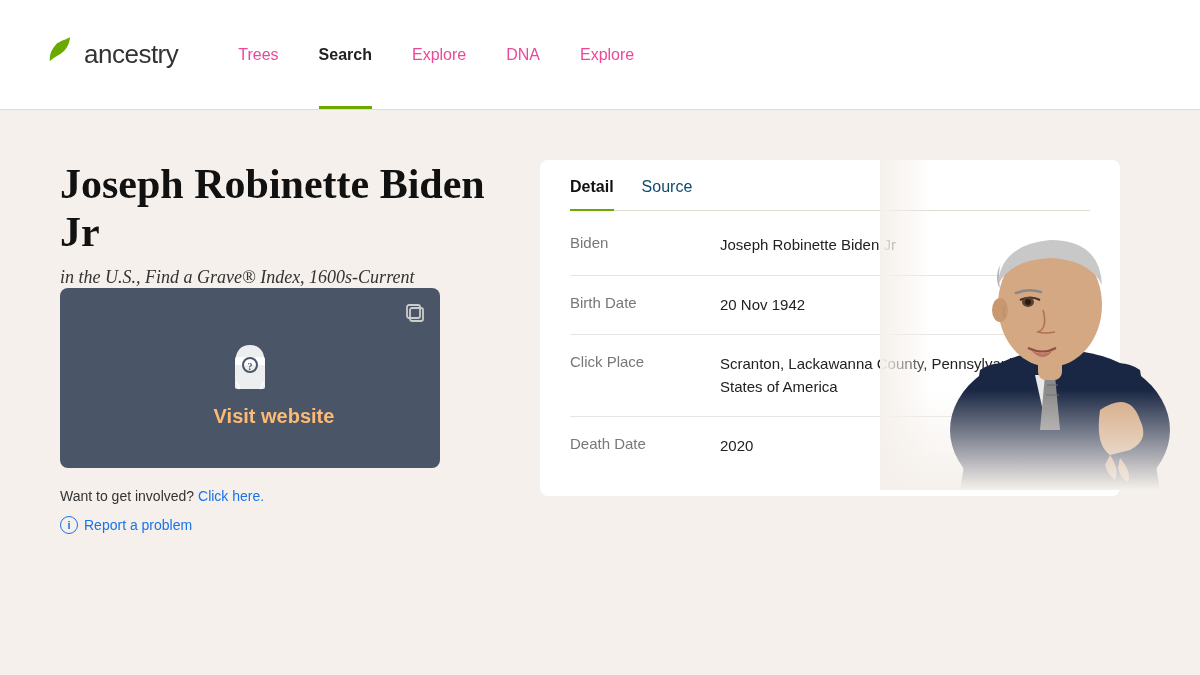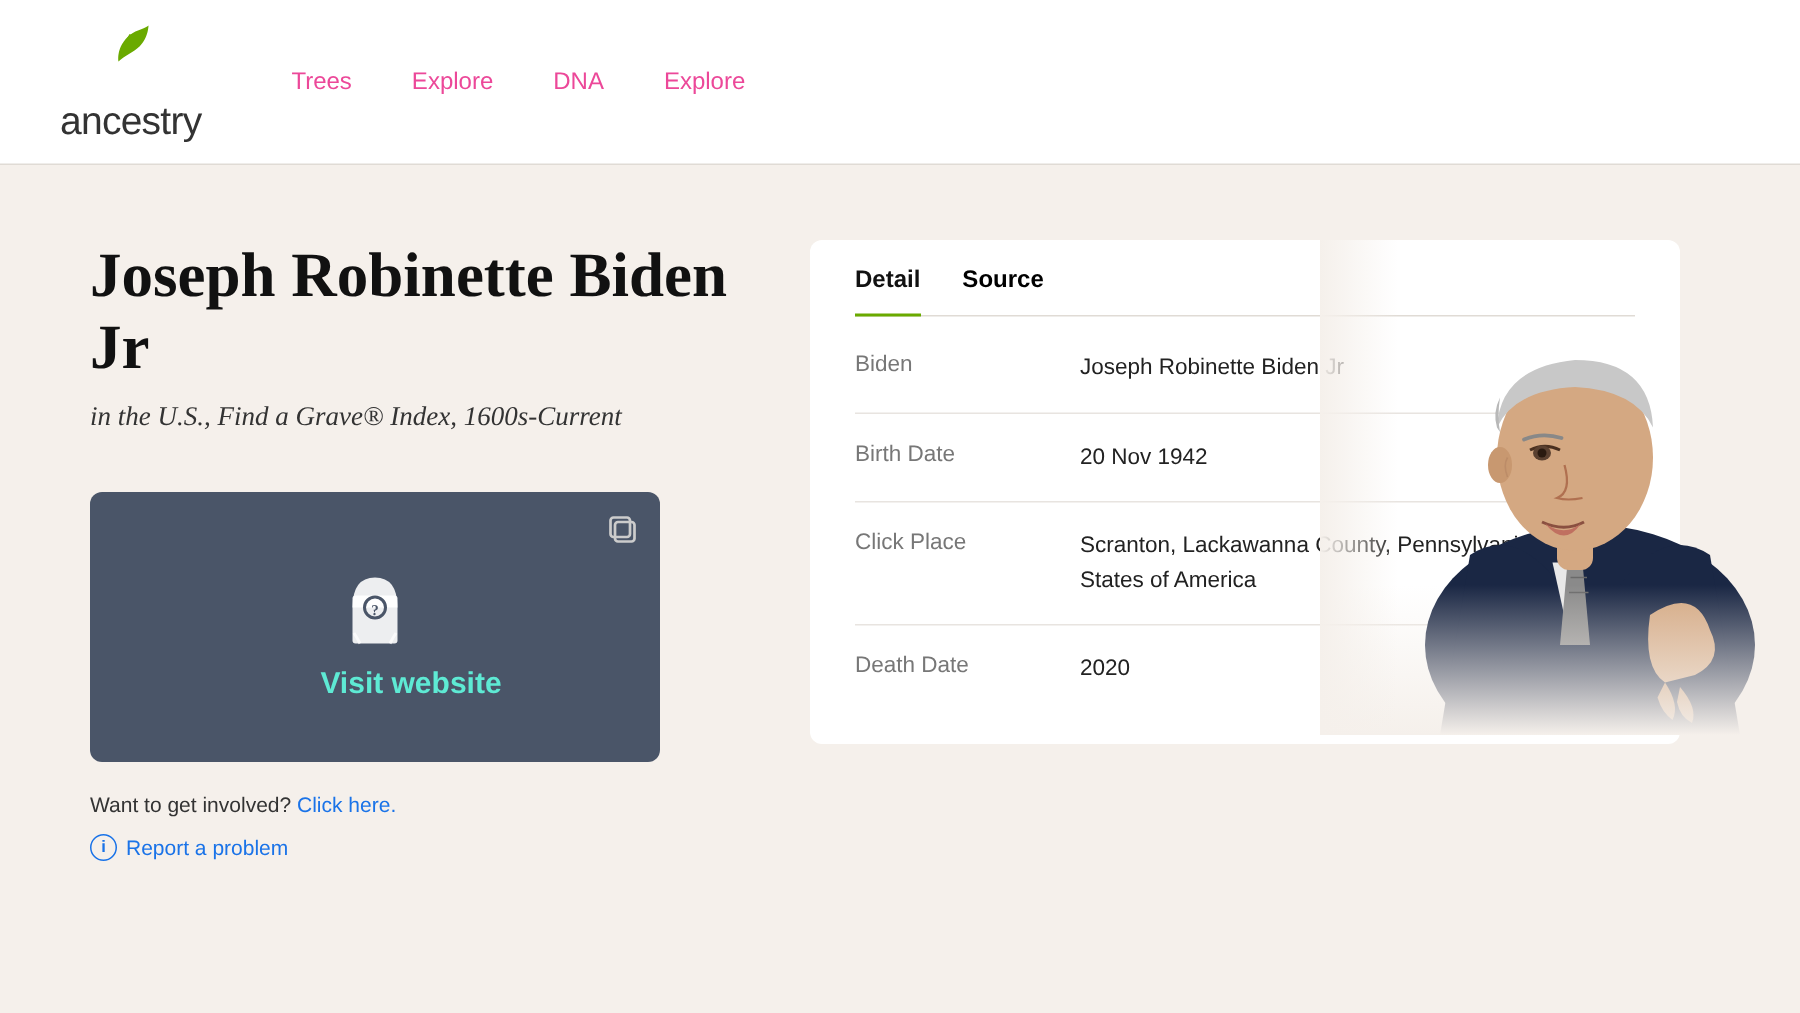--- a/index.html
+++ b/index.html
@@ -21,21 +21,20 @@
       padding: 0 40px;
       border-bottom: 1px solid #e0dbd5;
       position: relative;
     }
 
     .logo-area {
       display: flex;
       align-items: center;
       gap: 8px;
       margin-right: 60px;
-      flex-direction: column;
     }
 
     .logo-icon {
       color: #6aaa00;
       font-size: 32px;
     }
 
     .logo-text {
       font-family: Arial, sans-serif;
       font-size: 26px;
@@ -108,21 +107,20 @@
       font-weight: 700;
       color: #111;
       line-height: 1.15;
       margin-bottom: 10px;
       font-family: 'Georgia', serif;
     }
 
     .record-subtitle {
       font-size: 18px;
       color: #333;
-      margin-bottom: 40px;
       font-family: 'Georgia', serif;
       font-style: italic;
     }
 
     .visit-card {
       background: #4a5568;
       border-radius: 8px;
       width: 380px;
       height: 180px;
       display: flex;
@@ -142,21 +140,21 @@
       font-size: 20px;
     }
 
     .tombstone-svg {
       width: 60px;
       height: 70px;
       margin-bottom: 8px;
     }
 
     .visit-label {
-      color: #5eead4;
+      color: #fdba74;
       font-size: 20px;
       font-weight: 700;
       font-family: Arial, sans-serif;
       margin-left: 48px;
     }
 
     .involve-text {
       font-family: Arial, sans-serif;
       font-size: 14px;
       color: #333;
@@ -214,22 +212,22 @@
       margin-bottom: 0;
       border-bottom: 1px solid #e0dbd5;
     }
 
     .tab {
       font-family: Arial, sans-serif;
       font-size: 16px;
       cursor: pointer;
       padding-bottom: 14px;
       position: relative;
-      color: #000000;
-      font-weight: 700;
+      color: #0c4a6e;
+      font-weight: 400;
     }
 
     .tab.active {
       color: #111;
       font-weight: 700;
     }
 
     .tab.active::after {
       content: '';
       position: absolute;
@@ -280,20 +278,21 @@
       <svg width="36" height="36" viewBox="0 0 36 36" fill="none">
         <path d="M10 28 C10 28 8 18 18 10 C22 7 28 6 30 4 C30 4 30 12 24 18 C20 22 14 24 10 28Z" fill="#6aaa00"></path>
         <path d="M18 10 C18 10 14 16 12 24" stroke="#6aaa00" stroke-width="1.5" fill="none"></path>
       </svg>
     </span>
     <span class="logo-text">ancestry</span>
   </div>
 
   <nav>
     <span class="nav-item">Trees</span>
+    <span class="nav-item active">Search</span>
     <span class="nav-item">Explore</span>
     <span class="nav-item">DNA</span>
     <span class="nav-item">Explore</span>
   </nav>
 </header>
 
 <main class="main">
 
   <div class="person-photo">
     <svg width="320" height="380" viewBox="0 0 320 380">

